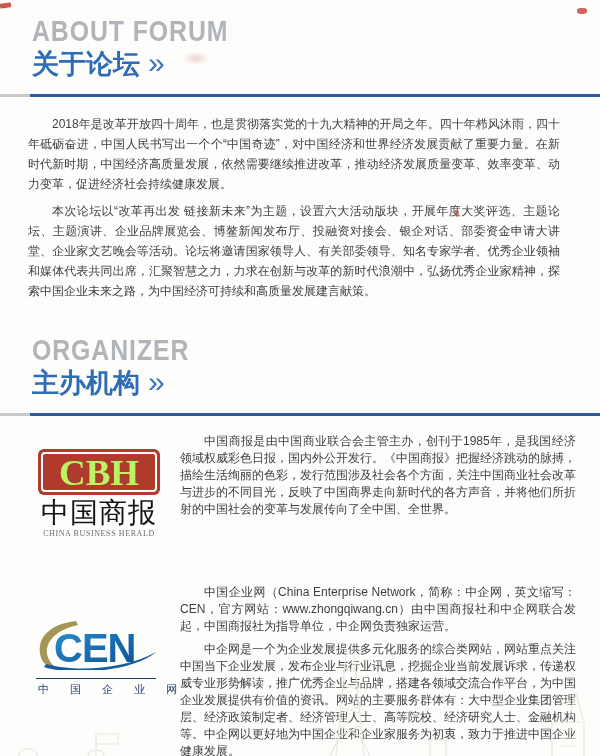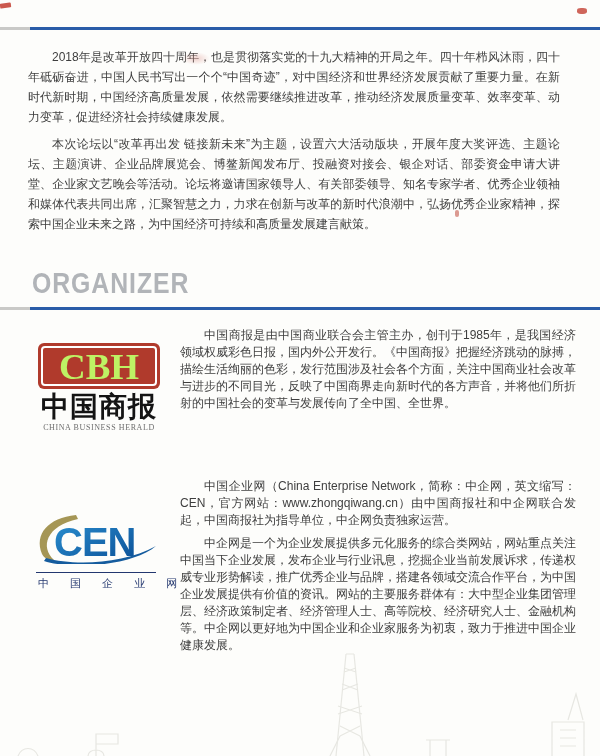--- a/index.html
+++ b/index.html
@@ -57,21 +57,21 @@
   }
   .cbh-box::after{
     content:"";position:absolute;inset:3px;border:2px solid #fff;border-radius:4px;
   }
   .cbh-abbr{
     font-family:"Liberation Serif",serif;font-weight:bold;
     font-size:37px;color:#bef264;line-height:1;letter-spacing:0;
     transform:scaleY(.98);position:relative;z-index:1;
   }
   .cbh-cn{
-    margin-top:3px;font-family:"Liberation Serif",serif;font-weight:bold;
+    margin-top:3px;font-family:"Liberation Serif",serif;font-weight:normal;
     font-size:28px;line-height:30px;color:#141414;letter-spacing:1px;white-space:nowrap;
   }
   .cbh-en{
     margin-top:1px;font-family:"Liberation Serif",serif;
     font-size:8px;color:#6d6d6d;letter-spacing:.6px;white-space:nowrap;
   }
   
   .cen-logo{width:128px;margin:36px 0 0 2px;text-align:right;}
   .cen-cn{
     margin-top:2px;font-weight:bold;font-size:27px;line-height:30px;
@@ -97,30 +97,35 @@
 <body>
 
 <div class="page">
 
   <div class="artifact mark-tl"></div>
   <div class="artifact mark-tr"></div>
   <div class="artifact smudge-heading"></div>
   <div class="artifact speck-1"></div>
 
   <section style="padding-top:14px;">
+    <div class="sec-header">
+      <div class="h-en">ABOUT FORUM</div>
+      <div class="h-cn"><span>关于论坛</span><span class="arrow">»</span></div>
+    </div>
     <div class="divider"></div>
     <div class="body-text">
       <p>2018年是改革开放四十周年，也是贯彻落实党的十九大精神的开局之年。四十年栉风沐雨，四十年砥砺奋进，中国人民书写出一个个“中国奇迹”，对中国经济和世界经济发展贡献了重要力量。在新时代新时期，中国经济高质量发展，依然需要继续推进改革，推动经济发展质量变革、效率变革、动力变革，促进经济社会持续健康发展。</p>
       <p>本次论坛以“改革再出发 链接新未来”为主题，设置六大活动版块，开展年度大奖评选、主题论坛、主题演讲、企业品牌展览会、博鳌新闻发布厅、投融资对接会、银企对话、部委资金申请大讲堂、企业家文艺晚会等活动。论坛将邀请国家领导人、有关部委领导、知名专家学者、优秀企业领袖和媒体代表共同出席，汇聚智慧之力，力求在创新与改革的新时代浪潮中，弘扬优秀企业家精神，探索中国企业未来之路，为中国经济可持续和高质量发展建言献策。</p>
     </div>
   </section>
 
   <section style="margin-top:32px;">
     <div class="sec-header">
       <div class="h-en">ORGANIZER</div>
+      <div class="h-cn"><span>主办机构</span><span class="arrow">»</span></div>
     </div>
     <div class="divider"></div>
 
     <div class="org-row row-cbh">
       <div class="logo-col">
         <div class="cbh-logo">
           <div class="cbh-box">
             <span class="cbh-abbr">CBH</span>
           </div>
           <div class="cbh-cn">中国商报</div>

